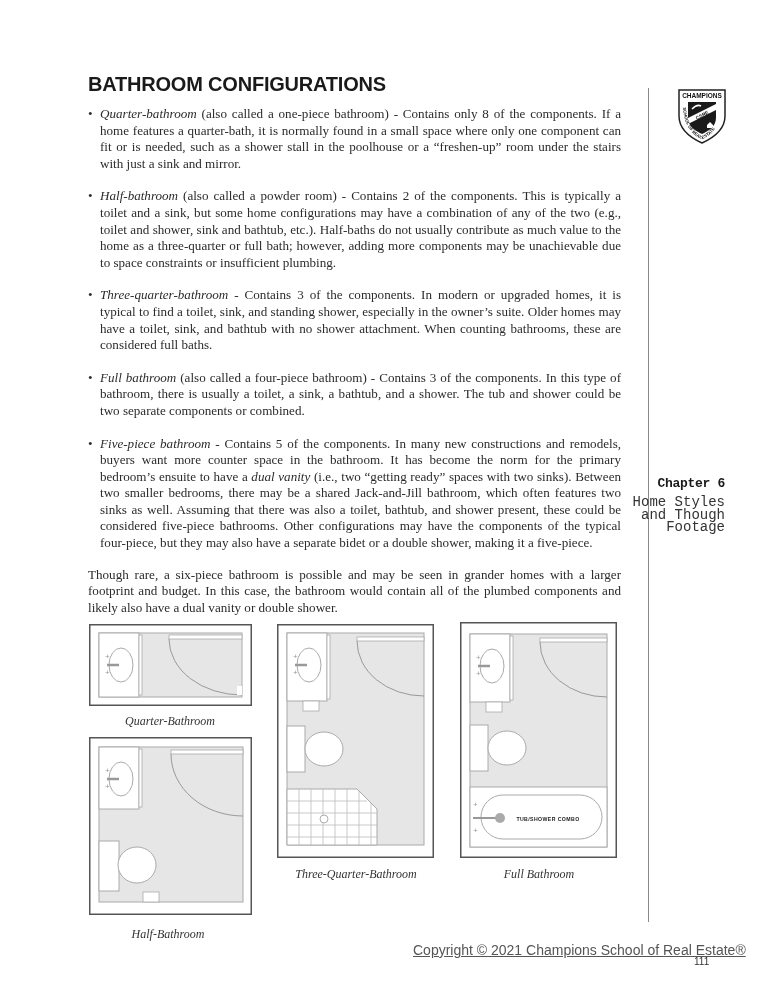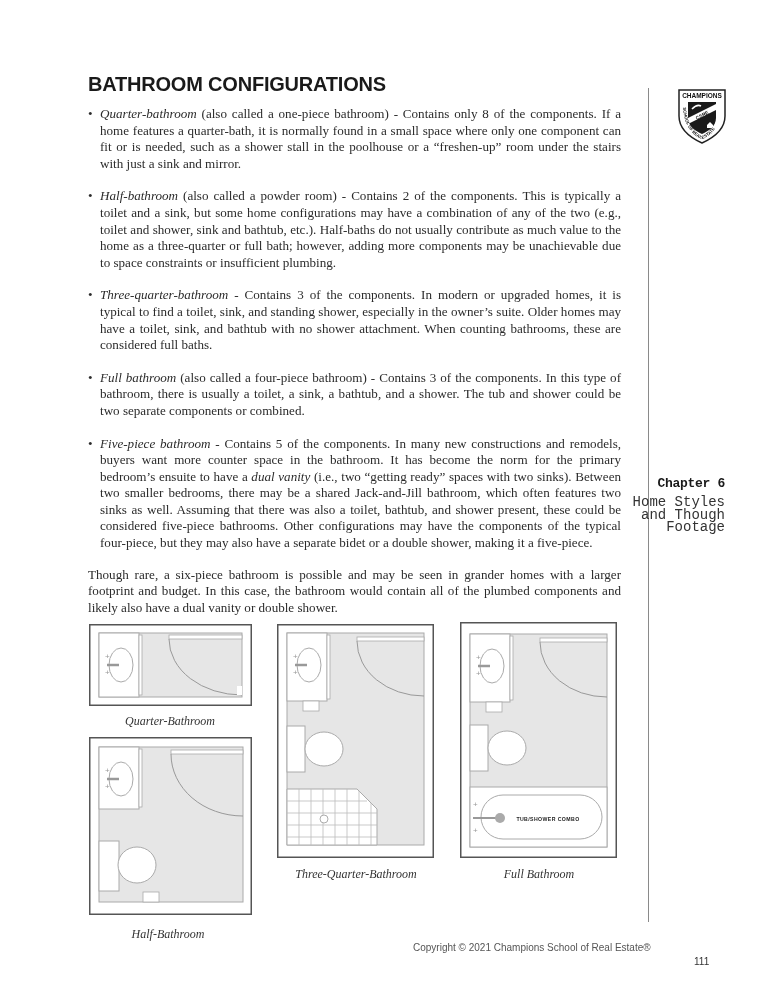--- a/index.html
+++ b/index.html
@@ -18,21 +18,21 @@
 
     .divider { position: absolute; left: 648px; top: 88px; width: 1px; height: 834px; background: #8a8a8a; }
 
     .logo { position: absolute; left: 677px; top: 88px; width: 50px; height: 56px; }
 
     .chapter { position: absolute; right: 43px; top: 476px; text-align: right; font-family: Liberation Mono, monospace; }
     .chapter .ch-title { font-weight: bold; font-size: 13px; color: #1a1a1a; letter-spacing: -0.3px; }
     .chapter .ch-sub { font-size: 14px; line-height: 12.5px; color: #333; margin-top: 5px; }
 
     .page-num { position: absolute; left: 694px; top: 956px; font-family: "Liberation Sans", "DejaVu Sans", sans-serif; font-size: 10px; color: #333; }
-    .copyright { position: absolute; left: 413px; top: 942px; font-family: "Liberation Sans", "DejaVu Sans", sans-serif; font-size: 10px; color: #555; }
+    .copyright { position: absolute; left: 413px; top: 942px; font-family: "Liberation Sans", "DejaVu Sans", sans-serif; font-size: 14px; color: #555; text-decoration: underline; }
 
     .fig { position: absolute; }
     .fig svg { display: block; }
     .caption { position: absolute; font-style: italic; font-size: 12px; color: #333; text-align: center; width: 200px; }
   </style>
 </head>
 <body>
 
 <div class="main">
   <h2 class="heading">BATHROOM CONFIGURATIONS</h2>

